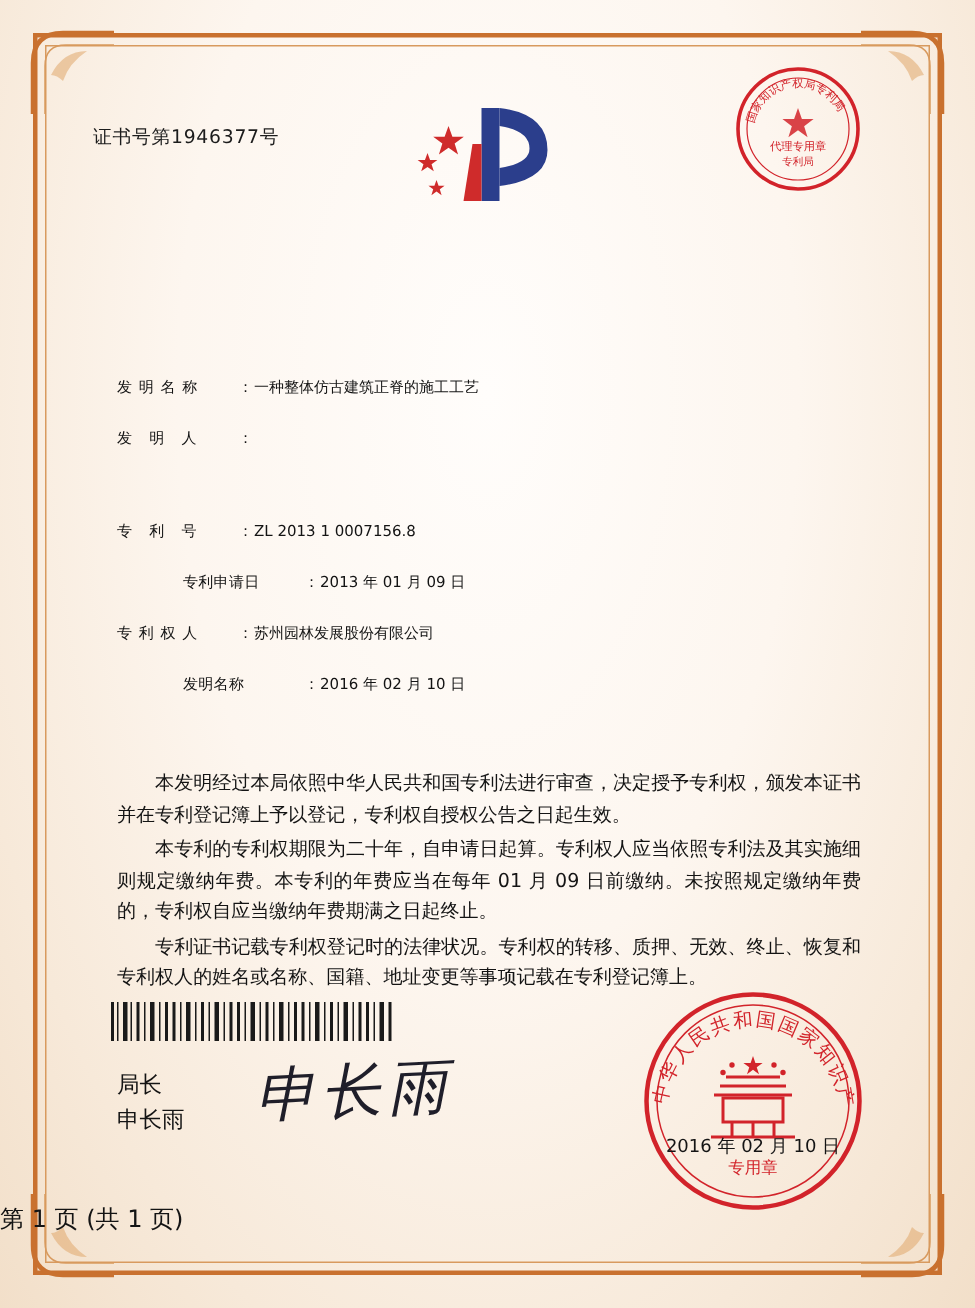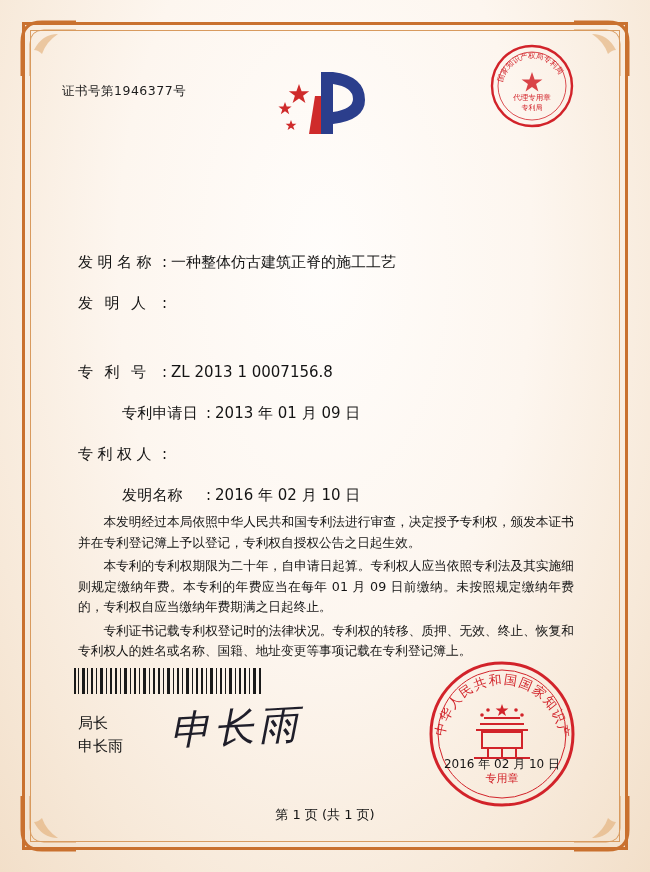--- a/index.html
+++ b/index.html
@@ -89,21 +89,21 @@
   .fields {
     position: absolute;
     left: 78px;
     top: 252px;
     width: 500px;
   }
   .field-row {
     display: flex;
     align-items: baseline;
     margin-bottom: 20px;
-    font-size: 15px;
+    font-size: 10px;
     color: #141414;
     line-height: 1.4;
   }
   .field-label {
     white-space: nowrap;
     flex: 0 0 auto;
   }
   .field-sep {
     flex: 0 0 auto;
     padding-right: 4px;
@@ -176,22 +176,22 @@
     text-align: center;
     font-size: 12px;
     color: #141414;
   }
 
   .page-foot {
     position: absolute;
     left: 0;
     bottom: 48px;
     width: 100%;
-    text-align: center;
-    font-size: 13px;
+    text-align: left;
+    font-size: 16px;
     color: #141414;
   }
 </style>
 </head>
 <body>
 
 <div class="certificate">
 
   <div class="border-outer"></div>
   <div class="border-inner"></div>
@@ -274,20 +274,21 @@
       <span class="field-value">ZL 2013 1 0007156.8</span>
     </div>
     <div class="field-row">
       <span class="field-label lbl-plain">专利申请日</span>
       <span class="field-sep">:</span>
       <span class="field-value">2013 年 01 月 09 日</span>
     </div>
     <div class="field-row">
       <span class="field-label lbl-w1">专利权人</span>
       <span class="field-sep">:</span>
+      <span class="field-value">苏州园林发展股份有限公司</span>
     </div>
     <div class="field-row">
       <span class="field-label lbl-plain">发明名称</span>
       <span class="field-sep">:</span>
       <span class="field-value">2016 年 02 月 10 日</span>
     </div>
   </div>
 
   <div class="paragraphs">
     <p>本发明经过本局依照中华人民共和国专利法进行审查，决定授予专利权，颁发本证书并在专利登记簿上予以登记，专利权自授权公告之日起生效。</p>

